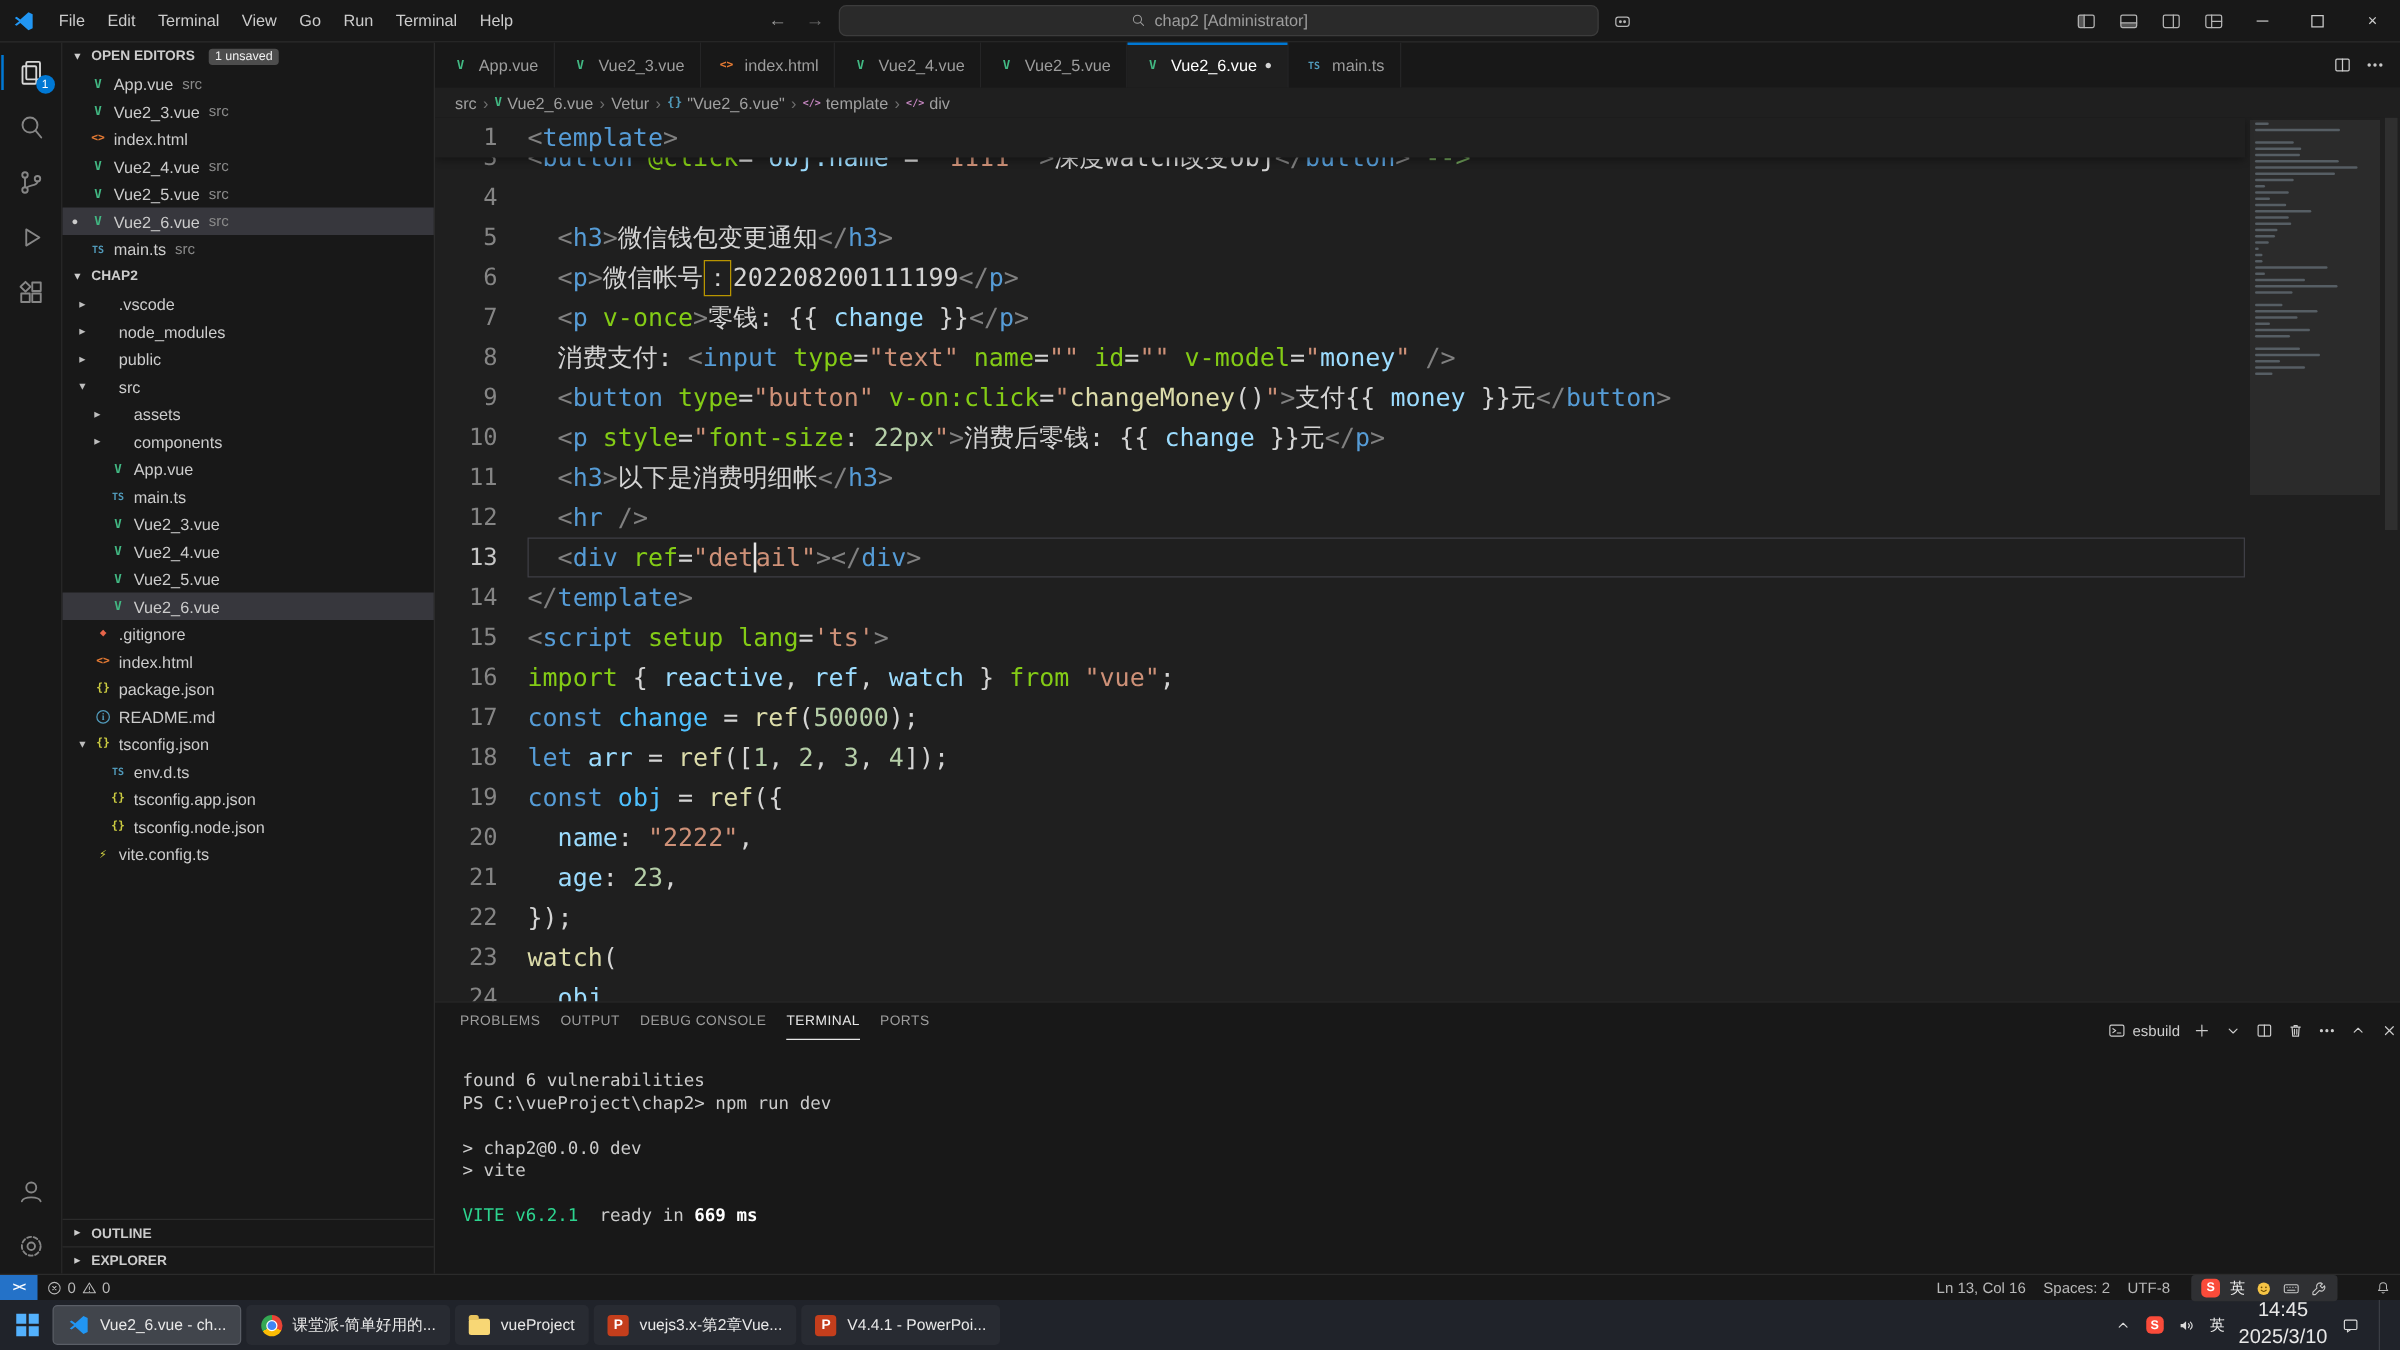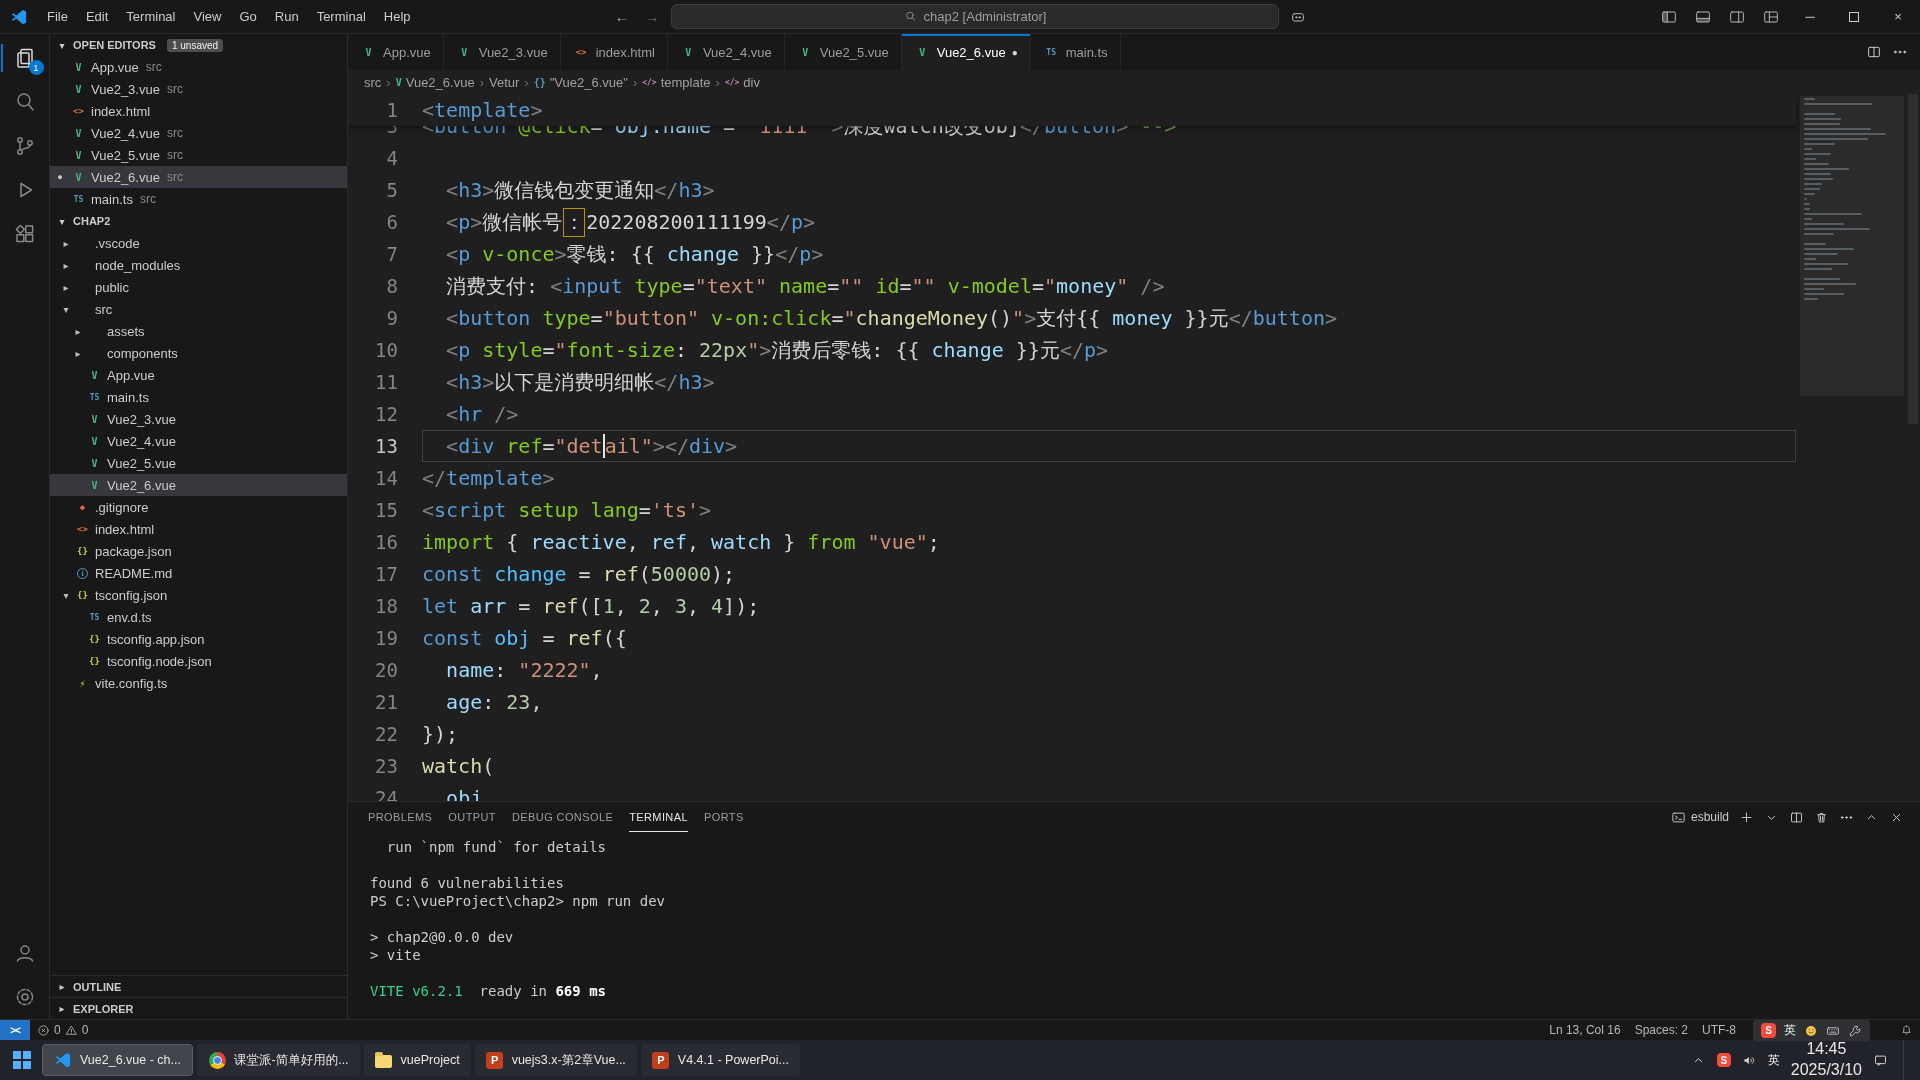--- a/index.html
+++ b/index.html
@@ -85,21 +85,21 @@
   .tk-fn{color:#dcdcaa} .tk-var{color:#9cdcfe} .tk-cvar{color:#4fc1ff} .tk-num{color:#b5cea8} .tk-cmt{color:#6a9955}
   .tk-boxed{color:#d4d4d4; border:1px solid #b89500; margin:0 1px;}
   .cursor { display:inline-block; width:2px; height:24px; background:#e6e6e6; vertical-align:middle; }
   .minimap { position:absolute; top:0; right:16px; width:104px; bottom:0; background:#1f1f1f; padding-top:4px; }
   .mmbar { height:2px; margin:0 0 3px 4px; background:#515a61; border-radius:1px; }
   .mmslider { position:absolute; left:0; right:0; top:2px; height:300px; background:rgba(121,121,121,.14); }
   .vscroll { position:absolute; right:2px; top:0; width:10px; height:330px; background:rgba(121,121,121,.18); }
 
   
   .panel { height:218px; background:#181818; border-top:1px solid #2b2b2b; display:flex; flex-direction:column; flex:0 0 218px; }
-  .panel-head { height:30px; display:flex; align-items:center; padding:0 16px 0 20px; flex:0 0 30px; }
+  .panel-head { height:30px; display:flex; align-items:flex-end; padding:0 1px 0 20px; flex:0 0 30px; }
   .ptab { font-size:11px; letter-spacing:.4px; color:#9d9d9d; margin-right:16px; height:30px; display:flex; align-items:center; border-bottom:1px solid transparent; }
   .ptab.active { color:#e7e7e7; border-bottom-color:#e7e7e7; }
   .panel-actions { margin-left:auto; display:flex; align-items:center; gap:10px; color:#cccccc; }
   .panel-actions svg { width:15px; height:15px; }
   .pterm-name { display:flex; align-items:center; gap:5px; font-size:12px; color:#cccccc; }
   .terminal { flex:1; padding:6px 0 0 22px; font-family:"DejaVu Sans Mono","Liberation Mono",monospace; font-size:14px; line-height:18px; overflow:hidden; }
   .tline { white-space:pre; }
   .tt-t{color:#cccccc} .tt-vite{color:#2dd48f;font-weight:normal} .tt-bold{color:#ffffff;font-weight:bold}
 
   
@@ -693,21 +693,20 @@
               </svg>
             <svg viewBox="0 0 24 24">
                 <path d="M7 14l5-5 5 5"></path>
               </svg>
             <svg viewBox="0 0 24 24">
                 <path d="M7 7l10 10M17 7L7 17"></path>
               </svg>
           </span>
         </div>
         <div class="terminal" id="terminal">
-            <div class="tline"><span class="tt-t">  run `npm fund` for details</span></div>
             <div class="tline">&nbsp;</div>
             <div class="tline"><span class="tt-t">found 6 vulnerabilities</span></div>
             <div class="tline"><span class="tt-t">PS C:\vueProject\chap2&gt; npm run dev</span></div>
             <div class="tline">&nbsp;</div>
             <div class="tline"><span class="tt-t">&gt; chap2@0.0.0 dev</span></div>
             <div class="tline"><span class="tt-t">&gt; vite</span></div>
             <div class="tline">&nbsp;</div>
             <div class="tline"><span class="tt-vite">VITE v6.2.1</span><span class="tt-t">  </span><span class="tt-t">ready in </span><span class="tt-bold">669 ms</span></div>
           </div>
       </div>

